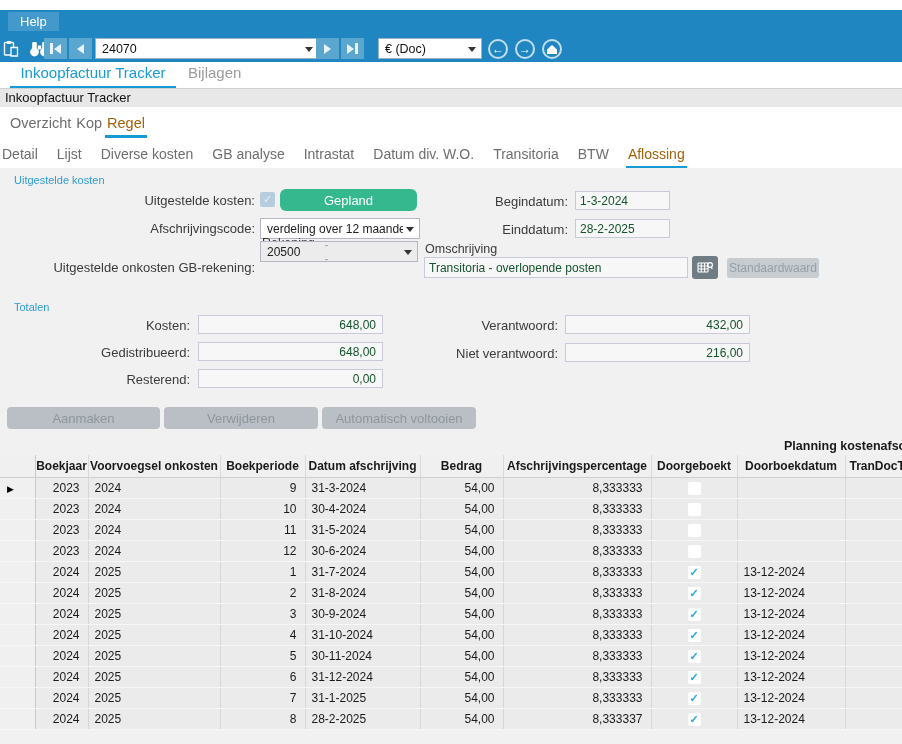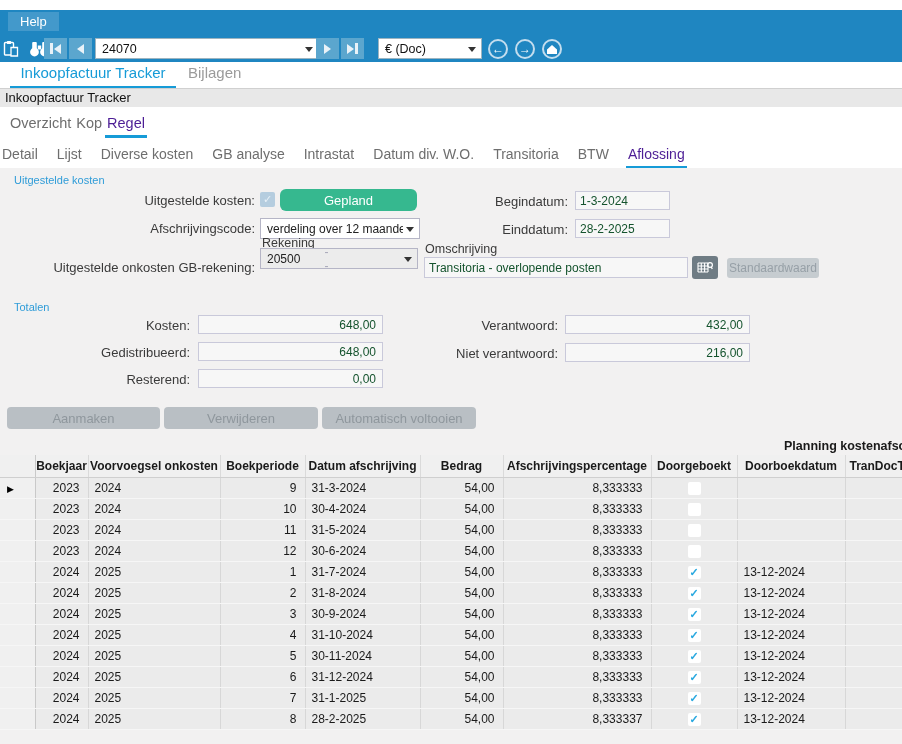--- a/index.html
+++ b/index.html
@@ -33,21 +33,21 @@
   .wtab { position:absolute; left:188px; top:2px; color:#9b9b9b; font-size:15px; }
   .titlebar { position:absolute; top:88px; left:0; width:902px; height:19px; background:#e8e8e8;
     border-top:1px solid #d0d0d0; font-size:13px; color:#111; line-height:18px; padding-left:5px; }
 
   
   .tabs2 { position:absolute; top:107px; left:0; width:902px; height:33px; background:#fff;
     display:flex; align-items:center; padding-left:8px; gap:1px; font-size:14.5px; color:#6e6e6e; }
   .tabs3 { position:absolute; top:140px; left:0; width:902px; height:28px; background:#fff;
     display:flex; align-items:center; gap:15px; font-size:14px; color:#6e6e6e; }
   .tab { padding:6px 2px 4px; border-bottom:3px solid transparent; cursor:default; white-space:nowrap; }
-  .tab.active { color:#4c1d95; border-bottom-color:#169bd7; }
+  .tab.active { color:#a16207; border-bottom-color:#169bd7; }
 
   
   .content-bg { position:absolute; top:168px; left:0; width:902px; height:576px; background:#f2f1f1; }
 
   .sec-label { position:absolute; font-size:11px; color:#2f9cd8; }
   .rlabel { position:absolute; text-align:right; font-size:13px; color:#3a3a3a; white-space:nowrap; }
   .colhead { position:absolute; font-size:12.5px; color:#3a3a3a; }
   .tinput { position:absolute; height:19px; background:#f7f7f7; border:1px solid #c9c9da;
     font-size:12px; color:#14532d; font-family:"Liberation Sans",sans-serif; padding:0 4px; }
   .tinput.num { text-align:right; padding-right:6px; }
@@ -189,21 +189,21 @@
     <span style="overflow:hidden; white-space:nowrap;">verdeling over 12 maander</span>
     <span class="dd-arrow"></span>
   </div>
   <div class="rlabel" style="left:420px; top:222px; width:148px;">Einddatum:</div>
   <input class="tinput" style="left: 575px; top: 219px; width: 95px;" readonly="" value="28-2-2025">
 
   <div class="colhead" style="left:262px; top:236px;">Rekening</div>
   <div class="colhead" style="left:425px; top:242px;">Omschrijving</div>
 
   <div class="rlabel" style="left:5px; top:260px; width:250px;">Uitgestelde onkosten GB-rekening:</div>
-  <div class="fcombo gray" style="left:260px; top:248px; width:158px; padding-right:32px;">
+  <div class="fcombo gray" style="left:260px; top:241px; width:158px; padding-right:32px;">
     <span>20500</span>
     <span class="mask">-  -</span>
     <span class="dd-arrow"></span>
   </div>
   <input class="tinput" style="left: 424px; top: 257px; width: 264px; height: 21px;" readonly="" value="Transitoria - overlopende posten">
   <div class="iconbtn" style="left:692px; top:256px; width:26px; height:23px;">
     <svg width="16" height="14" viewBox="0 0 16 14">
         <path d="M1 2 h10 M1 5 h10 M1 8 h10 M1 11 h10 M1 2 v9 M4.3 2 v9 M7.6 2 v9 M11 2 v9" stroke="#fff" stroke-width="1.1" fill="none"></path>
         <circle cx="13" cy="4" r="2.4" fill="none" stroke="#fff" stroke-width="1.2"></circle>
         <line x1="14.2" y1="6" x2="15.3" y2="8" stroke="#fff" stroke-width="1.3"></line>

